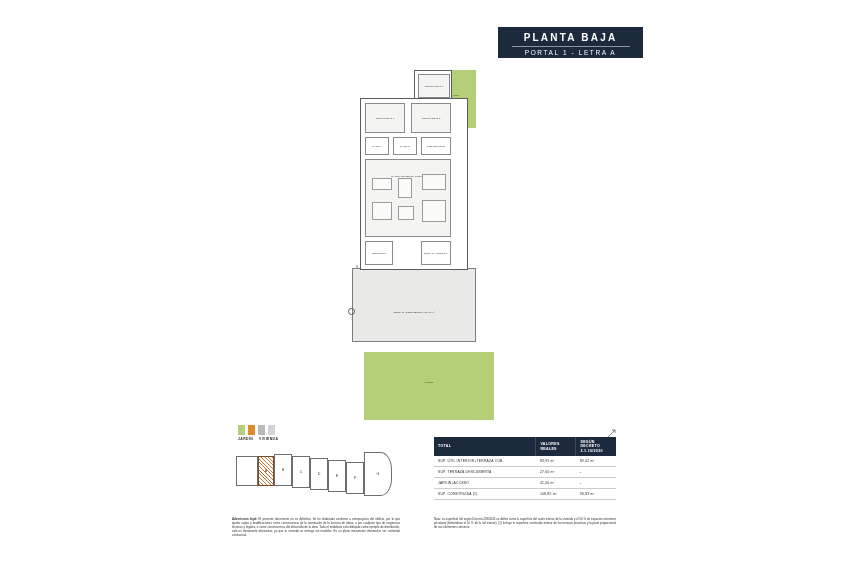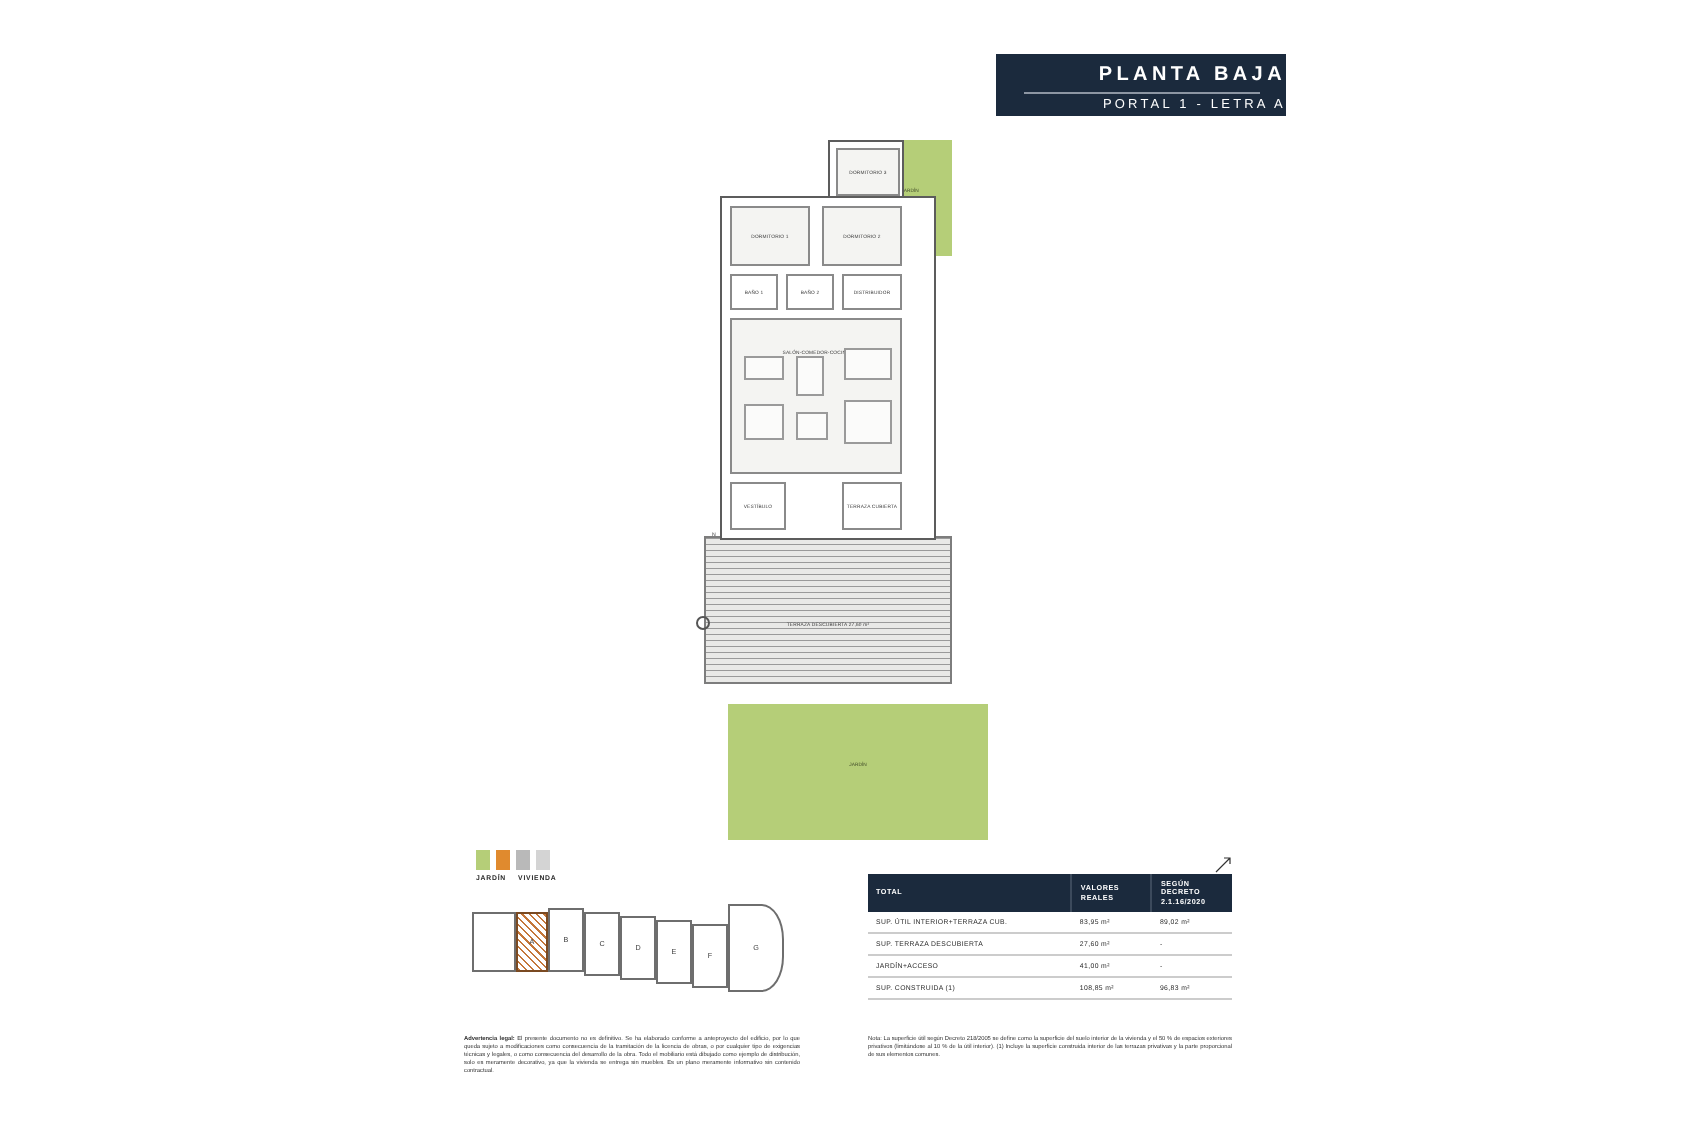--- a/index.html
+++ b/index.html
@@ -17,21 +17,21 @@
 
   
   .title-block {
     position: absolute;
     left: 498px;
     top: 27px;
     width: 145px;
     height: 31px;
     background: #1b2a3d;
     color: #ffffff;
-    text-align: right;
+    text-align: center;
     box-sizing: border-box;
     padding-top: 5px;
   }
   .title-main {
     font-size: 10px;
     letter-spacing: 2.2px;
     font-weight: bold;
     line-height: 12px;
   }
   .title-rule {

